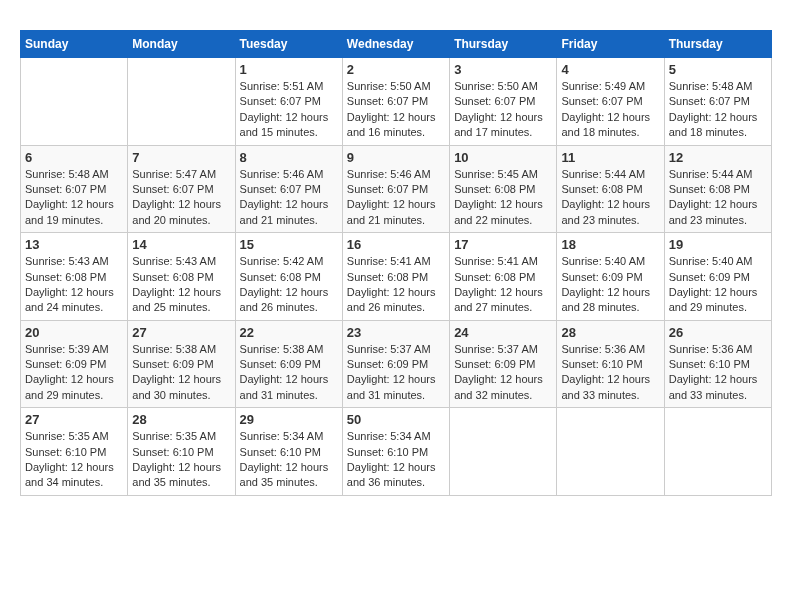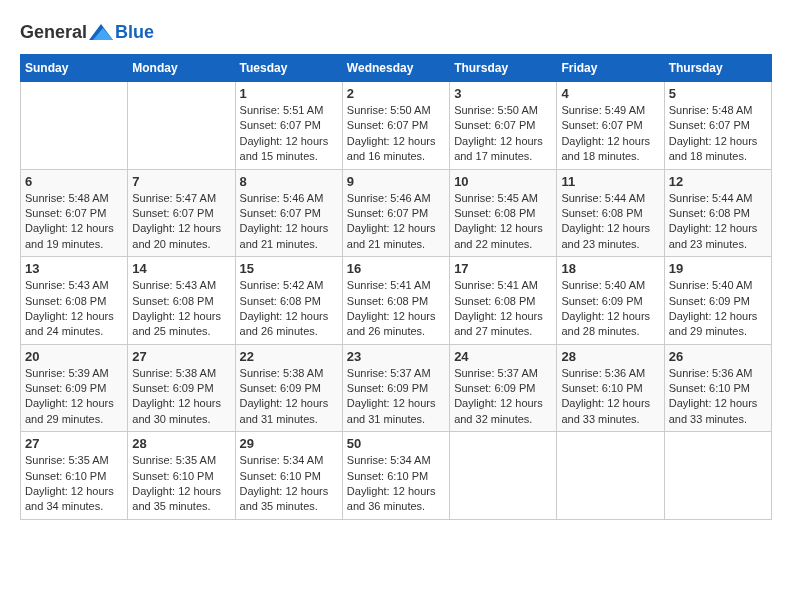--- a/index.html
+++ b/index.html
@@ -74,29 +74,20 @@
       font-size: 11px;
     }
     .empty-cell {
       background: #fff;
     }
   </style>
 </head>
 <body>
 
 <div class="header-area">
-  <div class="logo">
-    <span style="font-size:18px;font-weight:bold;color:#333;">General</span>
-    <svg class="logo-icon" viewBox="0 0 24 16" xmlns="http://www.w3.org/2000/svg">
-      <polygon points="0,16 12,0 24,16" fill="#1565c0"></polygon>
-      <polygon points="4,16 14,4 24,16" fill="#42a5f5"></polygon>
-    </svg>
-    <br>
-    <span style="font-size:18px;font-weight:bold;color:#1565c0;margin-left:2px;">Blue</span>
-  </div>
   <div class="title-area">
   </div>
 </div>
 
 <table class="calendar-table">
   <thead>
     <tr>
       <th>Sunday</th>
       <th>Monday</th>
       <th>Tuesday</th>

